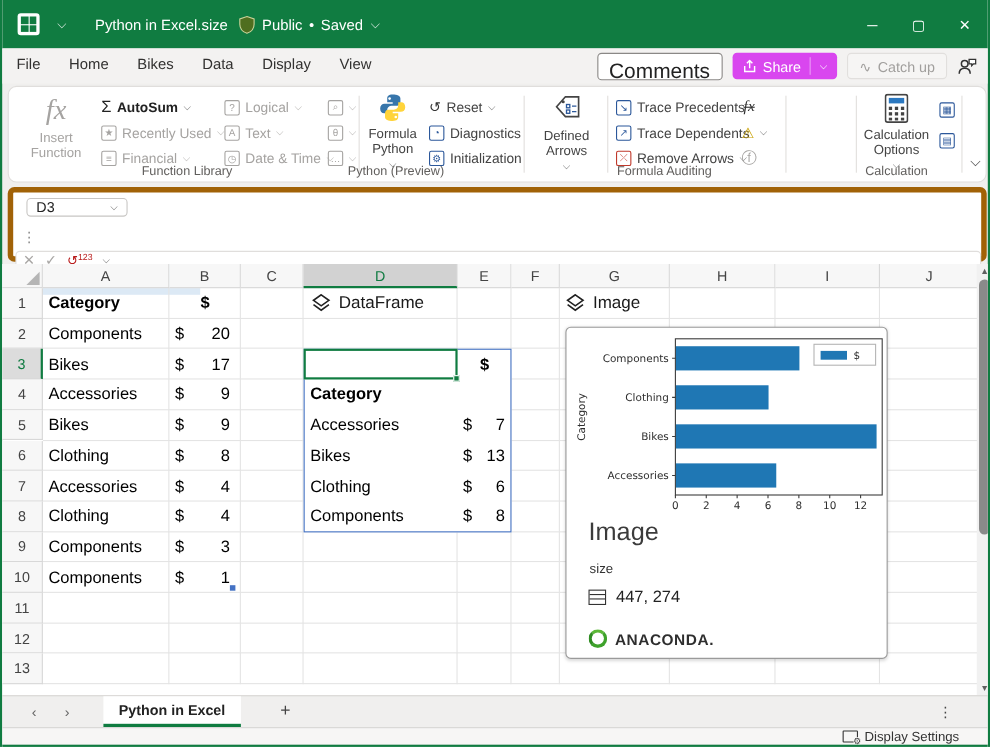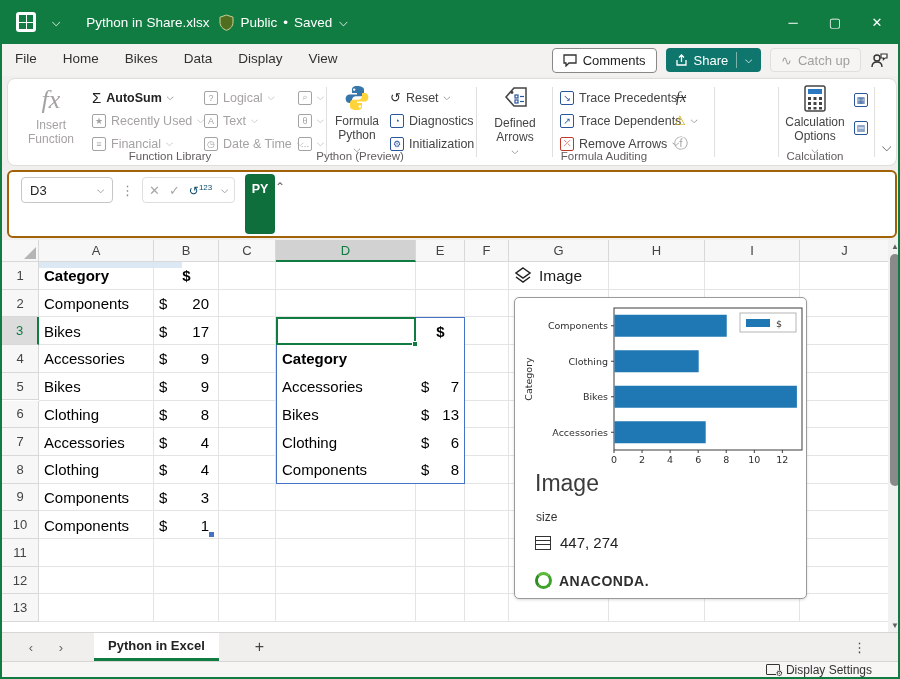--- a/index.html
+++ b/index.html
@@ -24,22 +24,22 @@
              font-size:13px; color:#fff; }
 
   
   #tabrow { left:0; top:44px; width:100%; height:32px; background:#f3f2f1; display:flex; align-items:center; }
   .rtab { padding:0 13px; font-size:13.5px; color:#323130; height:32px; line-height:30px; position:relative; }
   .rtab.active { font-weight:bold; }
   .rtab.active::after { content:""; position:absolute; left:12px; right:12px; bottom:2px; height:3px;
                         background:#107c41; border-radius:2px; }
   .top-actions { margin-left:auto; display:flex; align-items:center; gap:9px; padding-right:10px; }
   .btn-comments { border:1px solid #8a8886; background:#fff; border-radius:4px; height:25px;
-                  display:flex; align-items:center; gap:6px; padding:0 10px; font-size:13px; color:#222; }
-  .btn-share { background:#0f766e; color:#fff; border-radius:4px; height:24px; display:flex;
+                  display:flex; align-items:center; gap:6px; padding:0 10px; font-size:19px; color:#222;flex-direction:column; }
+  .btn-share { background:#d946ef; color:#fff; border-radius:4px; height:24px; display:flex;
                align-items:center; gap:6px; padding:0 9px; font-size:13px; }
   .btn-share .divider { width:1px; height:16px; background:rgba(255,255,255,.45); margin:0 2px; }
   .btn-catchup { border:1px solid #e1dfdd; background:#f6f5f4; color:#a19f9d; border-radius:4px;
                  height:24px; display:flex; align-items:center; gap:6px; padding:0 10px; font-size:13px; }
 
   
   #ribbon { left:5px; top:78px; width:890px; height:88px; background:#fff; border:1px solid #e0dedc;
             border-radius:8px; }
   .rgroup-label { position:absolute; bottom:3px; font-size:11.5px; color:#605e5c; width:100%; text-align:center; }
   .vsep { position:absolute; top:8px; bottom:8px; width:1px; background:#e1dfdd; }
@@ -48,28 +48,28 @@
   .bigbtn .bicon { height:30px; display:flex; align-items:center; justify-content:center; margin-bottom:3px; }
   .smallrow { position:absolute; height:21px; display:flex; align-items:center; gap:5px; font-size:12.5px; color:#444; white-space:nowrap; }
   .gray { color:#a5a3a1 !important; }
   .sqicon { width:14px; height:14px; border:1px solid currentColor; border-radius:2px; font-size:9px;
             display:flex; align-items:center; justify-content:center; flex:0 0 auto; }
   .chev { font-size:9px; color:#777; }
   .gray .chev { color:#b9b7b5; }
   .fx-big { font-family:"Liberation Serif", serif; font-style:italic; font-size:26px; color:#a5a3a1; }
 
   
-  #fbar { left:5px; top:170px; width:890px; height:68px; background:#fff; border:2px solid #a16207;
-          border-radius:6px; display:flex; }
+  #fbar { left:5px; top:170px; width:890px; height:68px; background:#fff; border:5px solid #a16207;
+          border-radius:6px; display:flex;flex-direction:column; }
   .namebox { margin:5px 0 0 12px; width:92px; height:26px; border:1px solid #c8c6c4; border-radius:4px;
              background:#fff; display:flex; align-items:center; font-size:13px; color:#222; padding:0 8px; }
   .fdots { margin:11px 6px 0 8px; color:#888; font-size:13px; }
   .ficons { margin:5px 0 0 2px; height:26px; border:1px solid #e0dedc; border-radius:4px; display:flex;
             align-items:center; padding:0 6px; gap:9px; color:#a8a6a4; font-size:13px; background:#fff; }
-  .pytoggle { color:#0c4a6e; font-size:12px; position:relative; }
+  .pytoggle { color:#b91c1c; font-size:12px; position:relative; }
   .pytoggle sup { font-size:8px; }
   .pybadge { margin:2px 0 2px 10px; width:30px; background:#0e6e3c; border-radius:4px; color:#fff;
              font-size:12.5px; font-weight:bold; text-align:center; padding-top:8px; }
   .codearea { flex:1; padding:6px 10px; font-family:"DejaVu Sans Mono", monospace; font-size:13px;
               color:#1f1f1f; line-height:20px; white-space:pre; }
   .fcollapse { width:28px; color:#666; font-size:12px; padding-top:8px; }
 
   
   #grid { left:0; top:240px; width:888px; height:392px; background:#fff; }
   .colhdr, .rowhdr { position:absolute; background:#f7f7f7; border-right:1px solid #d8d8d8;
@@ -126,21 +126,21 @@
 <body>
 
 <div class="abs" id="titlebar">
   <div class="xl-icon">
       <div></div>
       <div></div>
       <div></div>
       <div></div>
     </div>
   <span class="tb-chev">⌵</span>
-  <span class="tb-title">Python in Share.xlsx</span>
+  <span class="tb-title">Python in Excel.size</span>
   <svg class="shield" width="15" height="17" viewBox="0 0 15 17">
     <path d="M7.5 1 L14 3.2 V8 C14 12.4 11.2 15 7.5 16.3 C3.8 15 1 12.4 1 8 V3.2 Z" fill="#4f6e1f" stroke="#c9d39a" stroke-width="1"></path>
   </svg>
   <span class="tb-meta">Public</span>
   <span class="tb-meta">•</span>
   <span class="tb-meta">Saved</span>
   <span class="tb-chev" style="margin-left:7px">⌵</span>
   <div class="win-ctrls">
     <div class="win-btn">─</div>
     <div class="win-btn">▢</div>
@@ -447,20 +447,27 @@
     <div class="cell-text acct" style="left: 157px; top: 243.6px; width: 50px; height: 27.7px;">
       <span>$</span>
       <span>3</span>
     </div>
     <div class="cell-text" style="left: 42px; top: 271.3px; width: 110px; height: 27.7px;">Components</div>
     <div class="cell-text acct" style="left: 157px; top: 271.3px; width: 50px; height: 27.7px;">
       <span>$</span>
       <span>1</span>
     </div>
     <div style="left: 207px; top: 292px; width: 5px; height: 5px; background: rgb(68, 114, 196); position: absolute;"></div>
+    <div class="entity-title" style="left: 281px; top: 22px; height: 27.7px;">
+      <svg width="18" height="18" viewBox="0 0 18 18">
+        <path d="M9 1 L16 6 L9 11 L2 6 Z" fill="none" stroke="#222" stroke-width="1.5"></path>
+        <path d="M2 10 L9 15 L16 10" fill="none" stroke="#222" stroke-width="1.5"></path>
+      </svg>
+      <span>DataFrame</span>
+    </div>
     <div class="entity-title" style="left: 512px; top: 22px; height: 27.7px;">
       <svg width="18" height="18" viewBox="0 0 18 18">
         <path d="M9 1 L16 6 L9 11 L2 6 Z" fill="none" stroke="#222" stroke-width="1.5"></path>
         <path d="M2 10 L9 15 L16 10" fill="none" stroke="#222" stroke-width="1.5"></path>
       </svg>
       <span>Image</span>
     </div>
     <div style="left: 274px; top: 77.4px; width: 189px; height: 166.2px; background: rgb(255, 255, 255); border: 1px solid rgb(68, 114, 196); position: absolute;"></div>
     <div style="left: 274px; top: 77.4px; width: 140px; height: 27.7px; border: 2px solid rgb(16, 124, 65); background: rgb(255, 255, 255); position: absolute;"></div>
     <div style="left: 410px; top: 101.1px; width: 6px; height: 6px; background: rgb(16, 124, 65); border: 1px solid rgb(255, 255, 255); position: absolute;"></div>

